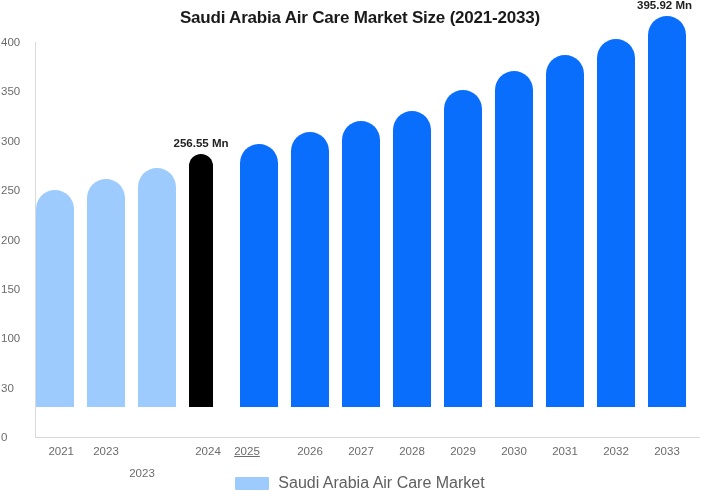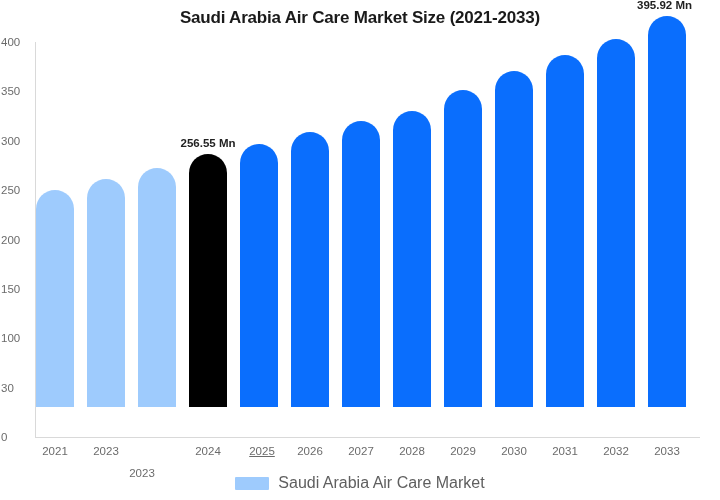--- a/index.html
+++ b/index.html
@@ -161,21 +161,21 @@
     <div id="bars">
         <div class="bar-group" style="left: 36px; width: 38px; height: 217.25px;">
           <div class="bar" style="height: 217.25px; background: rgb(158, 203, 253);"></div>
         </div>
         <div class="bar-group" style="left: 87px; width: 38px; height: 228.113px;">
           <div class="bar" style="height: 228.113px; background: rgb(158, 203, 253);"></div>
         </div>
         <div class="bar-group" style="left: 138px; width: 38px; height: 238.975px;">
           <div class="bar" style="height: 238.975px; background: rgb(158, 203, 253);"></div>
         </div>
-        <div class="bar-group" style="left: 189px; width: 38px; height: 253.343px;">
+        <div class="bar-group" style="left: 189px; width: 24px; height: 253.343px;">
           <div class="bar" style="height: 253.343px; background: rgb(0, 0, 0);"></div>
           <div class="bar-value-label">256.55 Mn</div>
         </div>
         <div class="bar-group" style="left: 240px; width: 38px; height: 262.675px;">
           <div class="bar" style="height: 262.675px; background: rgb(10, 110, 253);"></div>
         </div>
         <div class="bar-group" style="left: 291px; width: 38px; height: 274.525px;">
           <div class="bar" style="height: 274.525px; background: rgb(10, 110, 253);"></div>
         </div>
         <div class="bar-group" style="left: 342px; width: 38px; height: 286.375px;">
@@ -195,25 +195,25 @@
         </div>
         <div class="bar-group" style="left: 597px; width: 38px; height: 368.337px;">
           <div class="bar" style="height: 368.337px; background: rgb(10, 110, 253);"></div>
         </div>
         <div class="bar-group" style="left: 648px; width: 38px; height: 390.971px;">
           <div class="bar" style="height: 390.971px; background: rgb(10, 110, 253);"></div>
           <div class="bar-value-label" style="left: auto; right: -6px; transform: none;">395.92 Mn</div>
         </div>
       </div>
     <div id="x-ticks">
-        <div class="x-tick-label" style="left: 36px; width: 38px;">2021</div>
+        <div class="x-tick-label" style="left: 36px; width: 38px; text-align: right;">2021</div>
         <div class="x-tick-label" style="left: 87px; width: 38px;">2023</div>
         <div class="x-tick-label" style="left: 123px; width: 38px; margin-top: 22px;">2023</div>
         <div class="x-tick-label" style="left: 189px; width: 38px;">2024</div>
-        <div class="x-tick-label" style="left: 243px; width: 38px; text-decoration: underline;">2025</div>
+        <div class="x-tick-label" style="left: 228px; width: 38px; text-decoration: underline;">2025</div>
         <div class="x-tick-label" style="left: 291px; width: 38px;">2026</div>
         <div class="x-tick-label" style="left: 342px; width: 38px;">2027</div>
         <div class="x-tick-label" style="left: 393px; width: 38px;">2028</div>
         <div class="x-tick-label" style="left: 444px; width: 38px;">2029</div>
         <div class="x-tick-label" style="left: 495px; width: 38px;">2030</div>
         <div class="x-tick-label" style="left: 546px; width: 38px;">2031</div>
         <div class="x-tick-label" style="left: 597px; width: 38px;">2032</div>
         <div class="x-tick-label" style="left: 648px; width: 38px;">2033</div>
       </div>
   </div>

